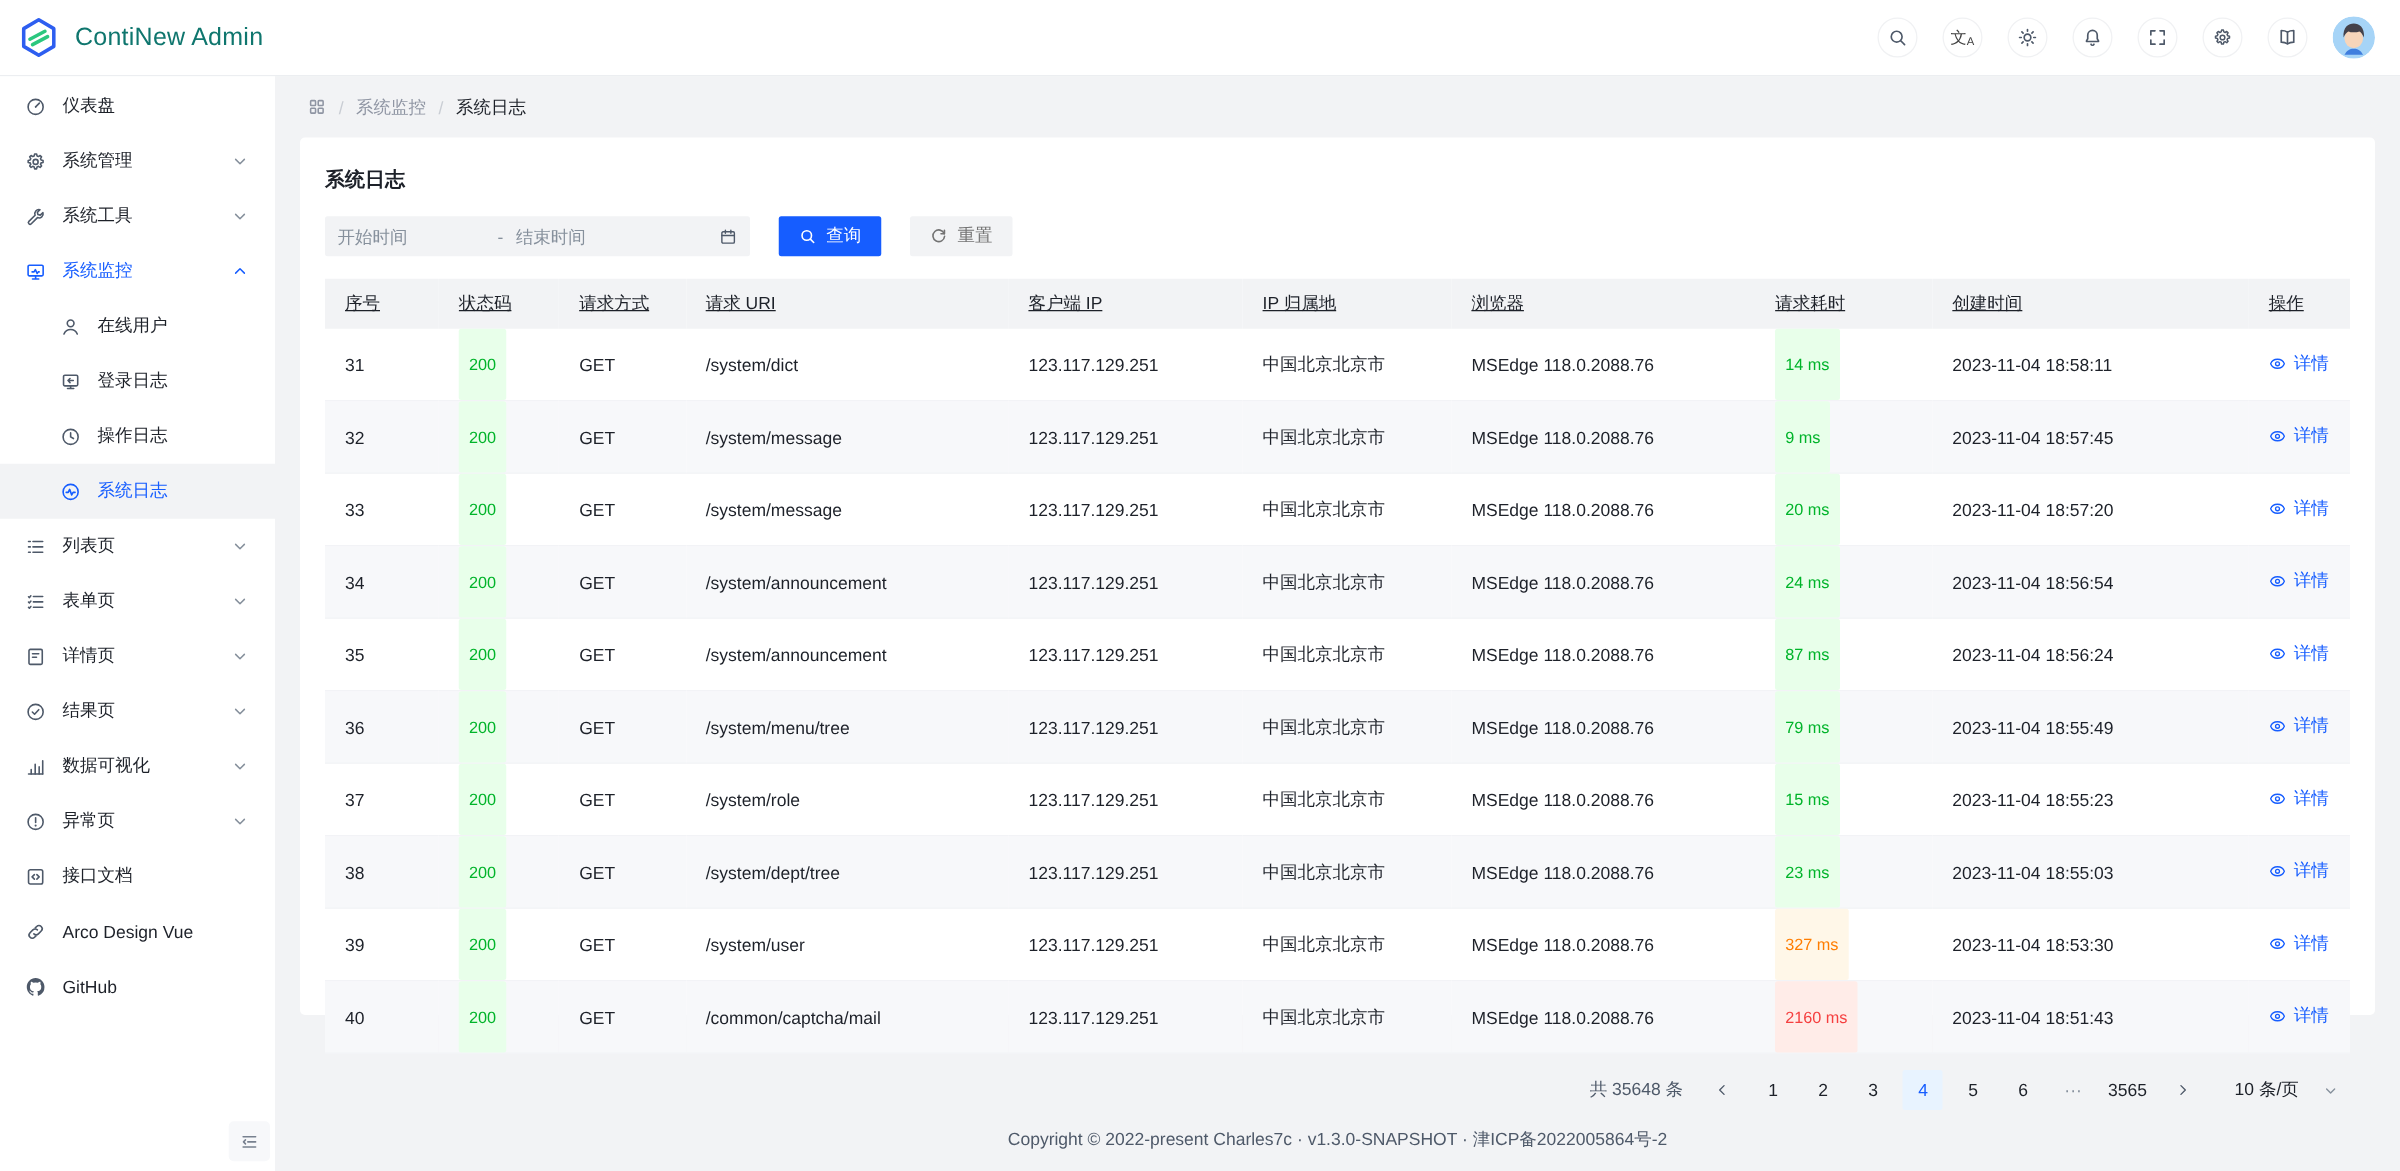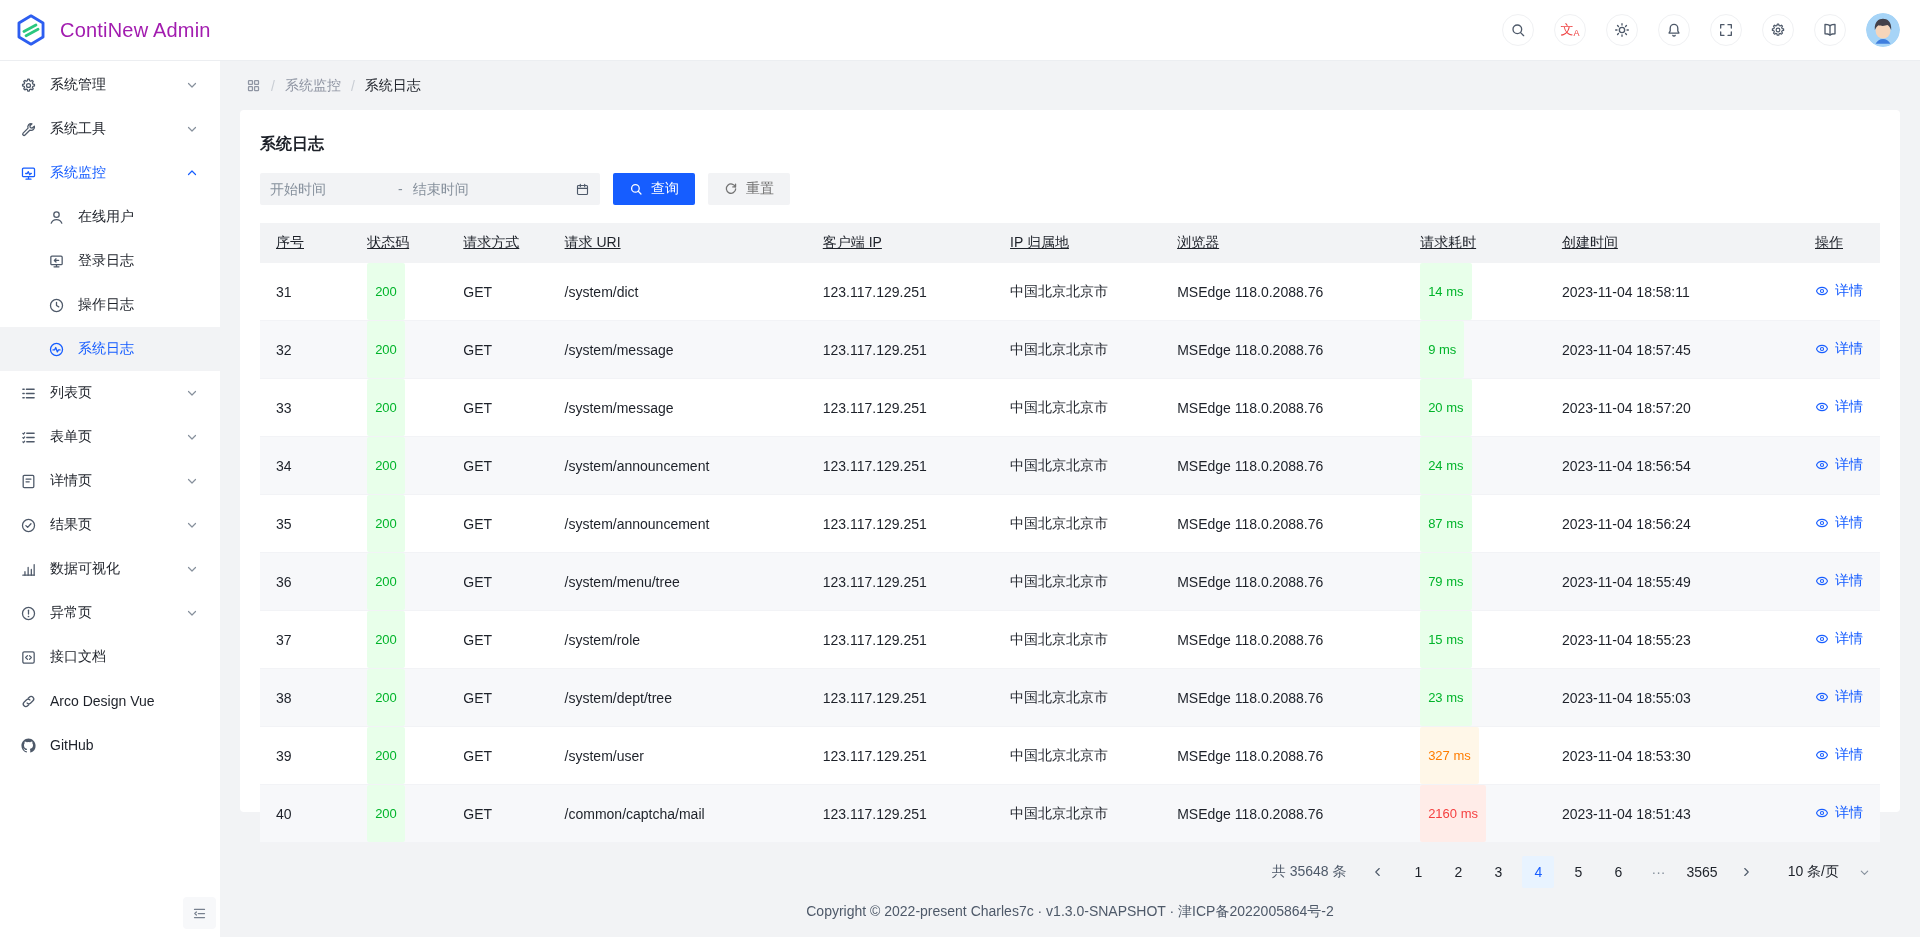--- a/index.html
+++ b/index.html
@@ -4,25 +4,25 @@
 <style>
   * { margin:0; padding:0; box-sizing:border-box; }
   html,body { width:1920px; height:937px; overflow:hidden; background:#f2f3f5;
     font-family:"Liberation Sans","DejaVu Sans",sans-serif; font-size:14px; color:#1d2129; }
   .icon svg, svg { display:block; }
 
   
   .topbar { height:61px; background:#fff; display:flex; align-items:center;
     justify-content:space-between; padding:0 20px 0 14px; border-bottom:1px solid #eceef1; }
   .logo-area { display:flex; align-items:center; gap:12px; }
-  .app-title { font-size:20px; color:#a21caf; letter-spacing:.2px; }
+  .app-title { font-size:20px; color:#0f766e; letter-spacing:.2px; }
   .topbar-actions { display:flex; align-items:center; gap:20px; }
   .tb-btn { width:32px; height:32px; border-radius:50%; background:#fff; border:1px solid #f0f1f3;
     display:flex; align-items:center; justify-content:center; color:#4e5969; cursor:pointer; }
-  .trans-glyph { font-size:13px; color:#ef4444; line-height:1; }
+  .trans-glyph { font-size:13px; color:#404040; line-height:1; }
   .trans-glyph small { font-size:9px; vertical-align:-2px; }
   .avatar { width:34px; height:34px; border-radius:50%; overflow:hidden; cursor:pointer; }
 
   
   .shell { display:flex; height:876px; }
   .sidebar { width:220px; background:#fff; padding-top:2px; position:relative; flex:none; }
   .menu-item { height:44px; display:flex; align-items:center; gap:13px; padding:0 22px 0 20px;
     font-size:14px; color:#1d2129; cursor:pointer; }
   .menu-item .mi-icon { color:#4e5969; display:flex; }
   .menu-item .chev { margin-left:auto; color:#86909c; display:flex; }
@@ -38,21 +38,21 @@
   .breadcrumb { height:49px; display:flex; align-items:center; gap:10px; padding-left:26px;
     font-size:14px; color:#a2a8b3; }
   .breadcrumb .bc-sep { color:#c9cdd4; }
   .breadcrumb .bc-item { color:#8f95a3; cursor:pointer; }
   .breadcrumb .bc-current { color:#1d2129; }
   .breadcrumb .bc-home { color:#8f95a3; display:flex; cursor:pointer; }
 
   .card { background:#fff; border-radius:4px; margin:0 20px; height:702px; padding:20px 20px 0; }
   .card-title { font-size:16px; font-weight:bold; color:#1d2129; margin:4px 0 18px; }
 
-  .filter-bar { display:flex; align-items:center; gap:13px; margin-bottom:18px; }
+  .filter-bar { display:flex; align-items:center; gap:23px; margin-bottom:18px; }
   .range-picker { width:340px; height:32px; background:#f2f3f5; border-radius:2px;
     display:flex; align-items:center; padding:0 10px; gap:4px; color:#86909c; }
   .range-picker input { border:none; background:transparent; outline:none; font:inherit;
     color:#1d2129; width:118px; }
   .range-picker input::placeholder { color:#86909c; }
   .range-sep { color:#86909c; padding:0 6px; }
   .range-cal { margin-left:auto; color:#4e5969; display:flex; }
   .btn { height:32px; border:none; border-radius:2px; font:inherit; display:flex; align-items:center;
     gap:8px; padding:0 16px; cursor:pointer; }
   .btn-primary { background:#165dff; color:#fff; }
@@ -158,20 +158,30 @@
         <path d="M9 29c1.6-3.2 4-4.6 7-4.6s5.4 1.4 7 4.6z" fill="#3f7ede"></path>
       </svg>
     </div>
   </div>
 </header>
 
 <div class="shell">
 
   <aside class="sidebar">
 
+    <div class="menu-item">
+      <span class="mi-icon icon">
+        <svg width="17" height="17" viewBox="0 0 24 24" fill="none" stroke="currentColor" stroke-width="1.8" stroke-linecap="round">
+          <circle cx="12" cy="12" r="8.5"></circle>
+            <path d="M12 12l4.2-4.2"></path>
+            <path d="M12 12h.01"></path>
+        </svg>
+      </span>
+      <span>仪表盘</span>
+    </div>
 
     <div class="menu-item">
       <span class="mi-icon icon">
         <svg width="17" height="17" viewBox="0 0 24 24" fill="none" stroke="currentColor" stroke-width="1.8" stroke-linejoin="round">
           <path d="M10.9 3.1h2.2l.5 2.2 1.6.7 1.9-1.2 1.6 1.6-1.2 1.9.7 1.6 2.2.5v2.2l-2.2.5-.7 1.6 1.2 1.9-1.6 1.6-1.9-1.2-1.6.7-.5 2.2h-2.2l-.5-2.2-1.6-.7-1.9 1.2-1.6-1.6 1.2-1.9-.7-1.6-2.2-.5v-2.2l2.2-.5.7-1.6-1.2-1.9 1.6-1.6 1.9 1.2 1.6-.7z"></path>
           <circle cx="12" cy="12" r="2.8"></circle>
         </svg>
       </span>
       <span>系统管理</span>
       <span class="chev icon">

